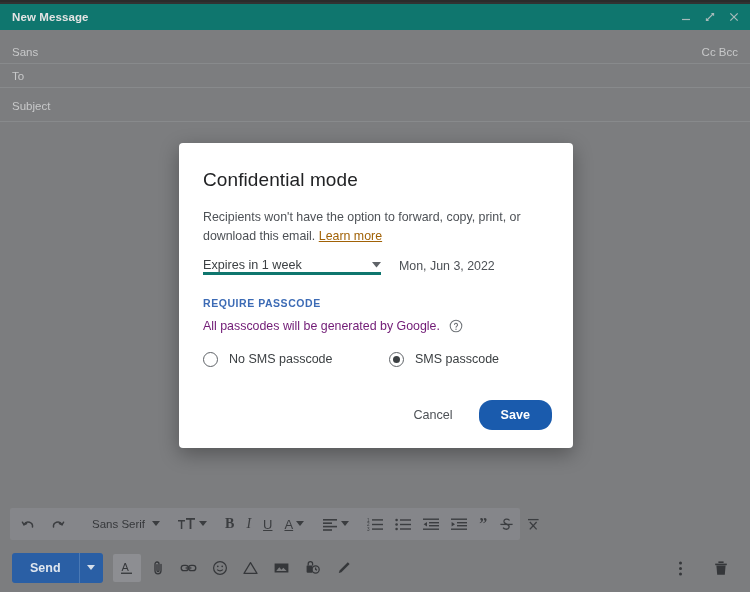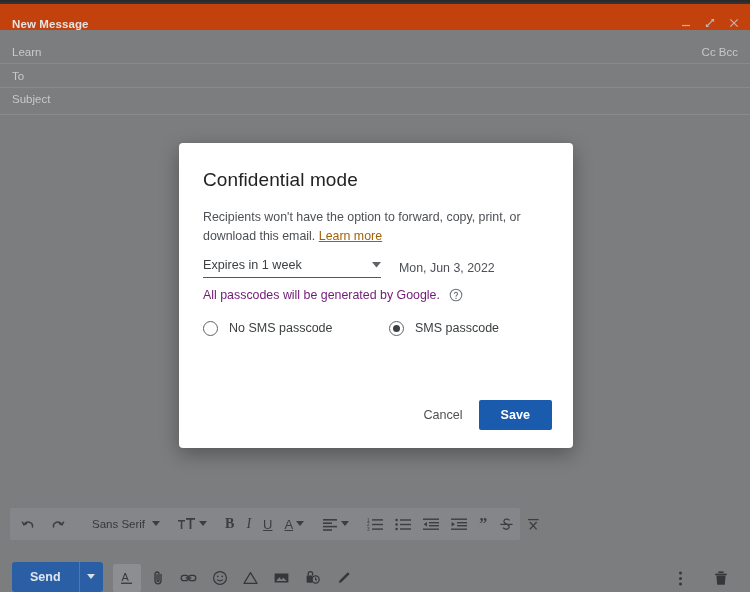--- a/index.html
+++ b/index.html
@@ -36,23 +36,23 @@
   .compose-window {
     position: absolute;
     top: 4px; left: 0;
     width: 750px;
     height: 588px;
     background: #7c7d7f;
   }
 
   .compose-header {
     height: 26px;
-    background: #c2410c;
-    display: flex;
-    align-items: flex-end;
+    background: #0f766e;
+    display: flex;
+    align-items: center;
     padding: 0 9px 0 12px;
   }
   .compose-title {
     color: #e4e4e4;
     font-size: 11.5px;
     font-weight: bold;
     letter-spacing: .1px;
     flex: 1;
   }
   .win-btns { display: flex; align-items: center; gap: 10px; }
@@ -68,21 +68,21 @@
   .fields { background: #7c7d7f; }
   .field-row {
     height: 22px;
     display: flex;
     align-items: center;
     padding: 0 12px;
     position: relative;
   }
   .field-row.from { margin-top: 11px; }
   .field-row.to   { margin-top: 1px; }
-  .field-row.subject { }
+  .field-row.subject { margin-top: 7px; }
 
   .field-label {
     color: #c8c9ca;
     font-size: 11.5px;
   }
   .ccbcc {
     position: absolute;
     right: 12px;
     color: #c8c9ca;
     font-size: 11.5px;
@@ -137,21 +137,21 @@
   }
   .caret { margin-left: 3px; }
 
   
   .send-row {
     position: absolute;
     left: 0; bottom: 0;
     width: 750px;
     height: 48px;
     display: flex;
-    align-items: flex-end;
+    align-items: center;
     padding: 0 12px;
   }
   .send-btn-group {
     display: flex;
     align-items: stretch;
     height: 30px;
     border-radius: 3px;
     overflow: hidden;
     margin-right: 10px;
   }
@@ -232,24 +232,23 @@
     letter-spacing: .55px;
     color: #3c6bb5;
   }
   .exp-row {
     margin-top: 12px;
     display: flex;
     align-items: center;
   }
   .select {
     width: 178px;
-    border-bottom: 1px solid #0f766e;
-    display: flex;
-    align-items: center;
-    padding-bottom: 5px;
+    border-bottom: 3px solid #0f766e;
+    display: flex;
+    align-items: center;
     cursor: pointer;
   }
   .select-value {
     flex: 1;
     font-size: 12.6px;
     color: #3c4043;
   }
   .exp-date {
     margin-left: 18px;
     font-size: 12.4px;
@@ -310,26 +309,27 @@
   .btn-cancel {
     font-size: 12.6px;
     color: #4d5156;
     padding: 8px 16px;
     cursor: pointer;
     background: none;
     border: none;
     font-family: inherit;
   }
   .btn-save {
+    margin-left: 10px;
     background: #1a5bad;
     color: #ffffff;
     font-size: 12.6px;
     font-weight: bold;
     border: none;
-    border-radius: 2px;
+    border-radius: 13px;
     padding: 0 22px;
     height: 30px;
     cursor: pointer;
     font-family: inherit;
   }
 </style>
 </head>
 <body>
 
 <div class="chrome-strip">
@@ -358,21 +358,21 @@
         <svg width="14" height="14" viewBox="0 0 14 14" stroke="#c9cacb" stroke-width="1.2">
           <line x1="3.3" y1="3.3" x2="10.7" y2="10.7"></line>
             <line x1="10.7" y1="3.3" x2="3.3" y2="10.7"></line>
         </svg>
       </div>
     </div>
   </div>
 
   <div class="fields">
     <div class="field-row from">
-      <span class="field-label">Learn</span>
+      <span class="field-label">Sans</span>
       <span class="ccbcc">Cc Bcc</span>
     </div>
     <div class="field-sep"></div>
 
     <div class="field-row to">
       <span class="field-label">To</span>
     </div>
     <div class="field-sep"></div>
 
     <div class="field-row subject">
@@ -607,20 +607,21 @@
     <div class="exp-row">
       <div class="select">
         <span class="select-value">Expires in 1 week</span>
         <svg width="9" height="6" viewBox="0 0 9 6">
             <polygon points="0,0 9,0 4.5,5.4" fill="#5f6368"></polygon>
           </svg>
       </div>
       <span class="exp-date">Mon, Jun 3, 2022</span>
     </div>
 
+    <div class="dlg-section-label">REQUIRE PASSCODE</div>
 
     <div class="passcode-note">
       <span>All passcodes will be generated by Google.</span>
       <span class="help-icon">
         <svg width="14" height="14" viewBox="0 0 14 14" fill="none" stroke="currentColor" stroke-width="1.05">
           <circle cx="7" cy="7" r="5.8"></circle>
           <path d="M5.5 5.4 a1.6 1.6 0 0 1 3.1 .5 c0 1.1 -1.55 1.25 -1.55 2.35" stroke-linecap="round"></path>
           <circle cx="7" cy="10.3" r=".7" fill="currentColor" stroke="none"></circle>
         </svg>
       </span>

